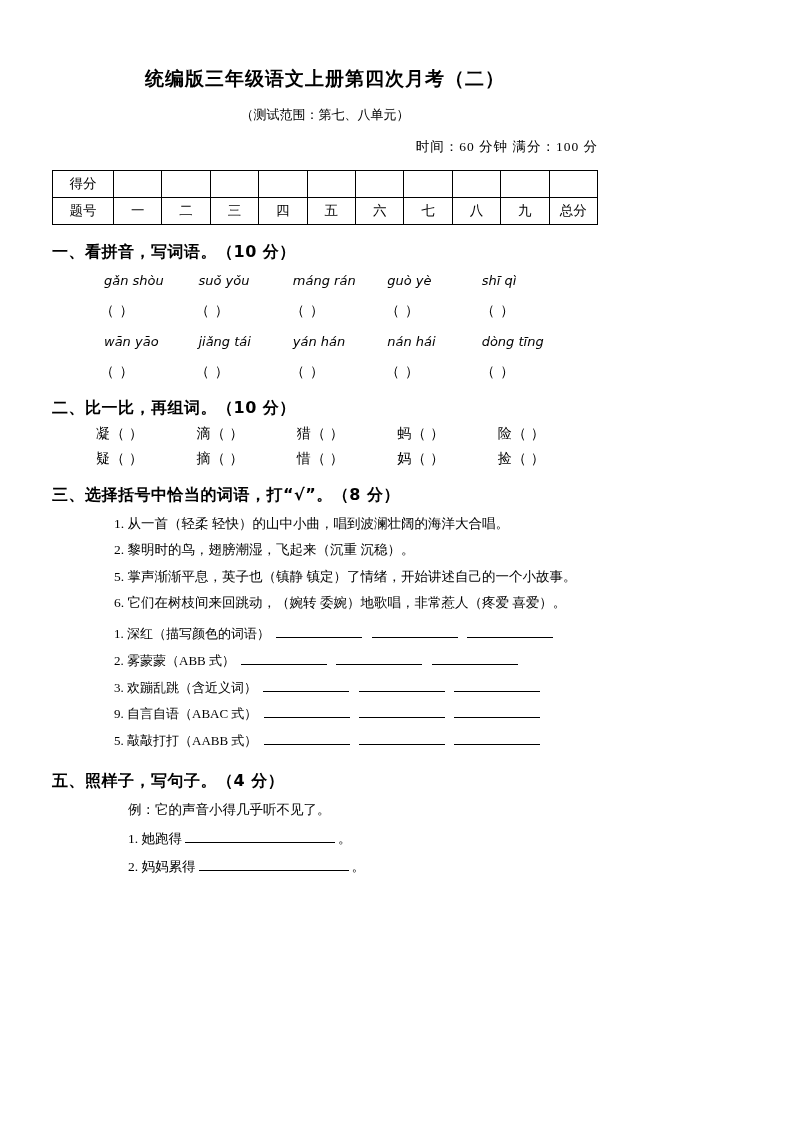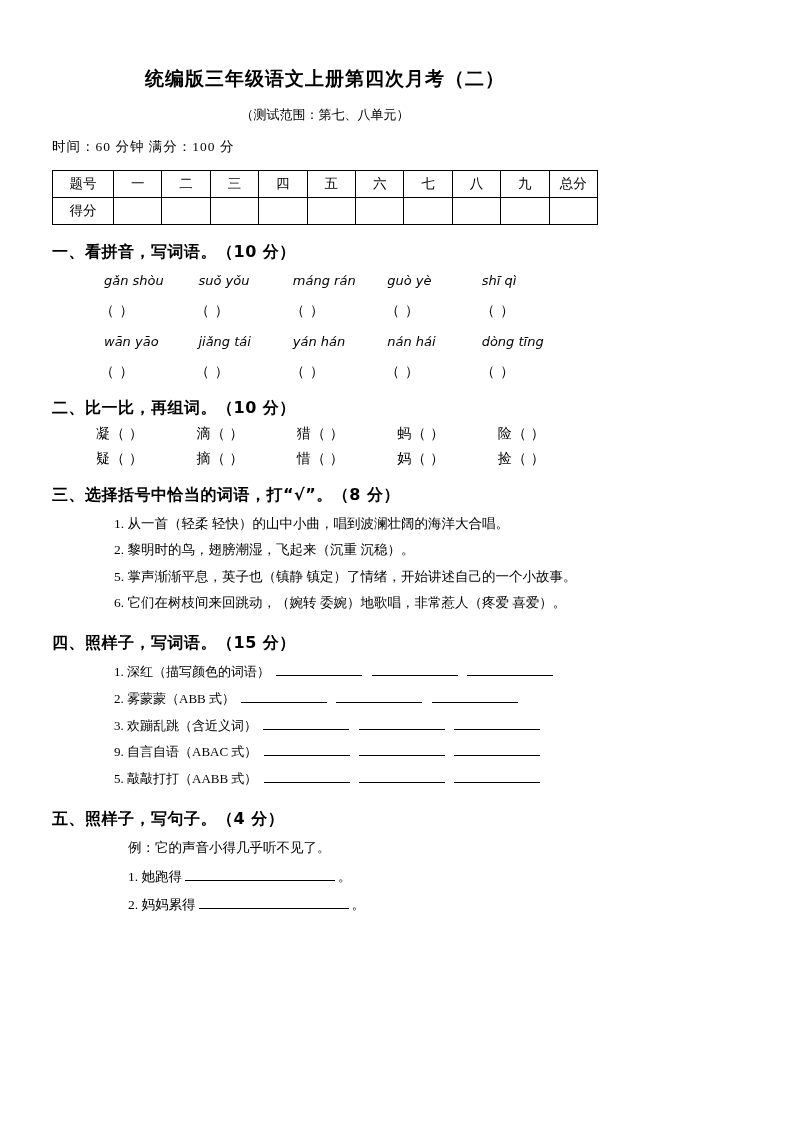--- a/index.html
+++ b/index.html
@@ -28,21 +28,21 @@
     font-size: 19px;
     letter-spacing: 1px;
     margin: 18px 0 0 0;
   }
   .doc-sub {
     text-align: center;
     font-size: 13px;
     margin-top: 14px;
   }
   .doc-info {
-    text-align: left;
+    text-align: right;
     font-size: 13.5px;
     margin-top: 14px;
     letter-spacing: 1px;
   }
   table.score-table {
     border-collapse: collapse;
     width: 100%;
     margin-top: 14px;
     table-layout: fixed;
   }
@@ -135,45 +135,45 @@
 
 <div class="page">
 
   <div class="doc-title">统编版三年级语文上册第四次月考（二）</div>
   <div class="doc-sub">（测试范围：第七、八单元）</div>
   <div class="doc-info">时间：60 分钟        满分：100 分</div>
 
   <table class="score-table">
     <tbody>
         <tr>
+      <td class="head">得分</td>
+      <td></td>
+      <td></td>
+      <td></td>
+      <td></td>
+      <td></td>
+      <td></td>
+      <td></td>
+      <td></td>
+      <td></td>
+      <td></td>
+    </tr>
+    <tr>
       <td class="head">题号</td>
       <td>一</td>
       <td>二</td>
       <td>三</td>
       <td>四</td>
       <td>五</td>
       <td>六</td>
       <td>七</td>
       <td>八</td>
       <td>九</td>
       <td>总分</td>
     </tr>
-    <tr>
-      <td class="head">得分</td>
-      <td></td>
-      <td></td>
-      <td></td>
-      <td></td>
-      <td></td>
-      <td></td>
-      <td></td>
-      <td></td>
-      <td></td>
-      <td></td>
-    </tr>
   </tbody>
     </table>
 
   <div class="sec-title">一、看拼音，写词语。（10 分）</div>
   <div class="pinyin-block">
     <div class="pinyin-row">
       <div class="cell">gǎn  shòu</div>
       <div class="cell">suǒ  yǒu</div>
       <div class="cell">máng  rán</div>
       <div class="cell">guò  yè</div>
@@ -221,21 +221,20 @@
   </div>
 
   <div class="sec-title">三、选择括号中恰当的词语，打“√”。（8 分）</div>
   <div class="q-list">
     <div class="q-item">1. 从一首（轻柔   轻快）的山中小曲，唱到波澜壮阔的海洋大合唱。</div>
     <div class="q-item">2. 黎明时的鸟，翅膀潮湿，飞起来（沉重   沉稳）。</div>
     <div class="q-item">5. 掌声渐渐平息，英子也（镇静   镇定）了情绪，开始讲述自己的一个小故事。</div>
     <div class="q-item">6. 它们在树枝间来回跳动，（婉转   委婉）地歌唱，非常惹人（疼爱   喜爱）。</div>
   </div>
 
-  <div class="sec-title">四、照样子，写词语。（15 分）</div>
   <div class="q-list">
     <div class="q-item-sm">
       <span>1. 深红（描写颜色的词语）</span>
       <span class="blank b86"></span>
       <span class="blank b86"></span>
       <span class="blank b86"></span>
     </div>
     <div class="q-item-sm">
       <span>2. 雾蒙蒙（ABB 式）</span>
       <span class="blank b86"></span>

